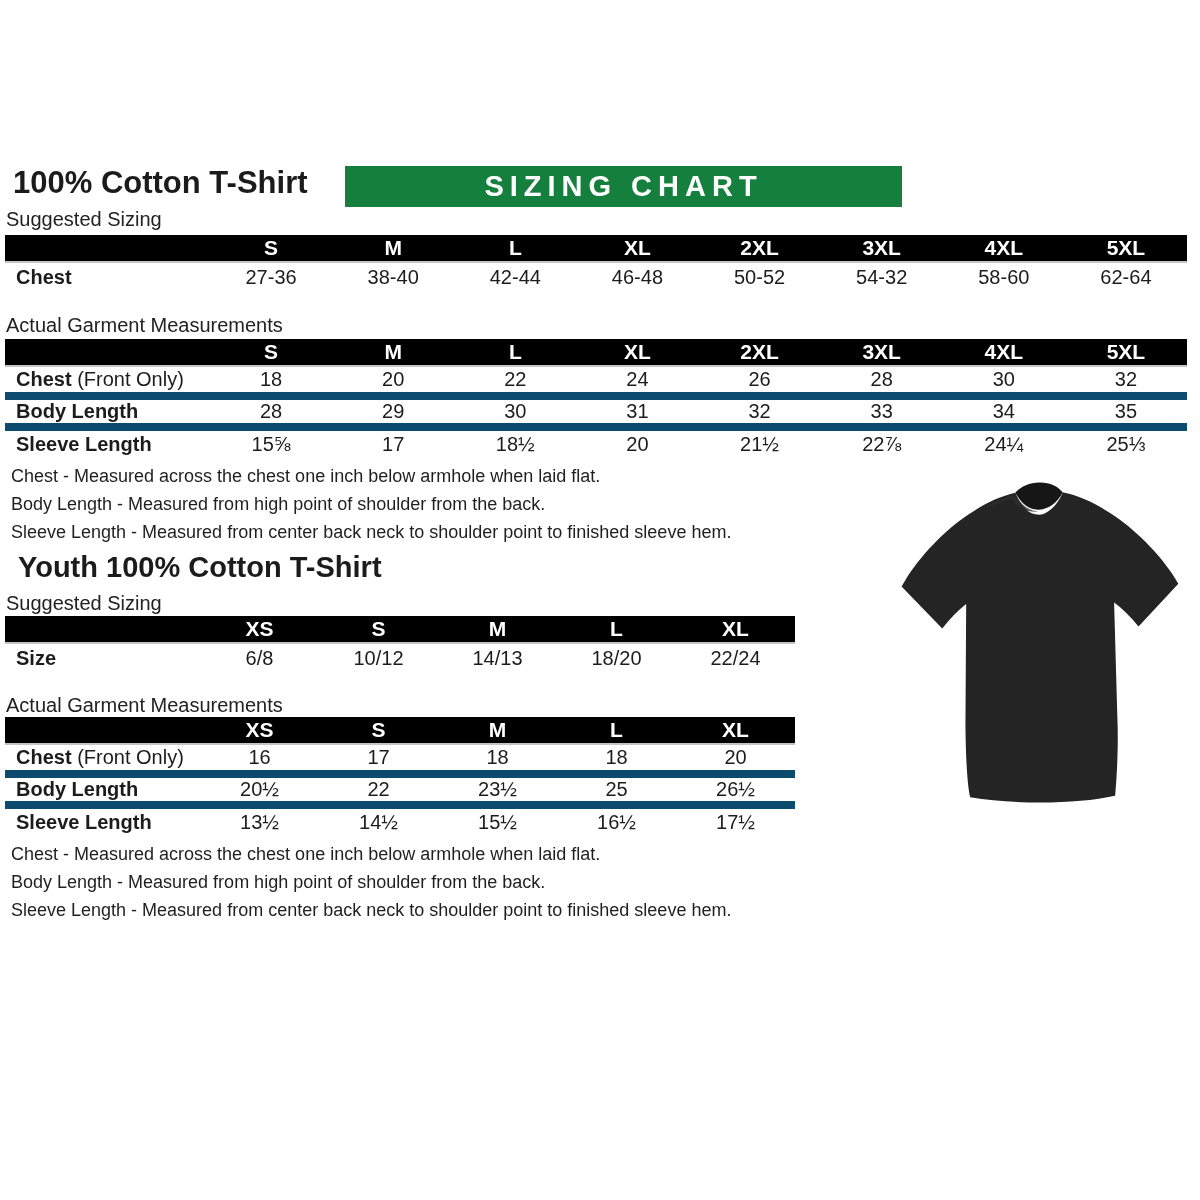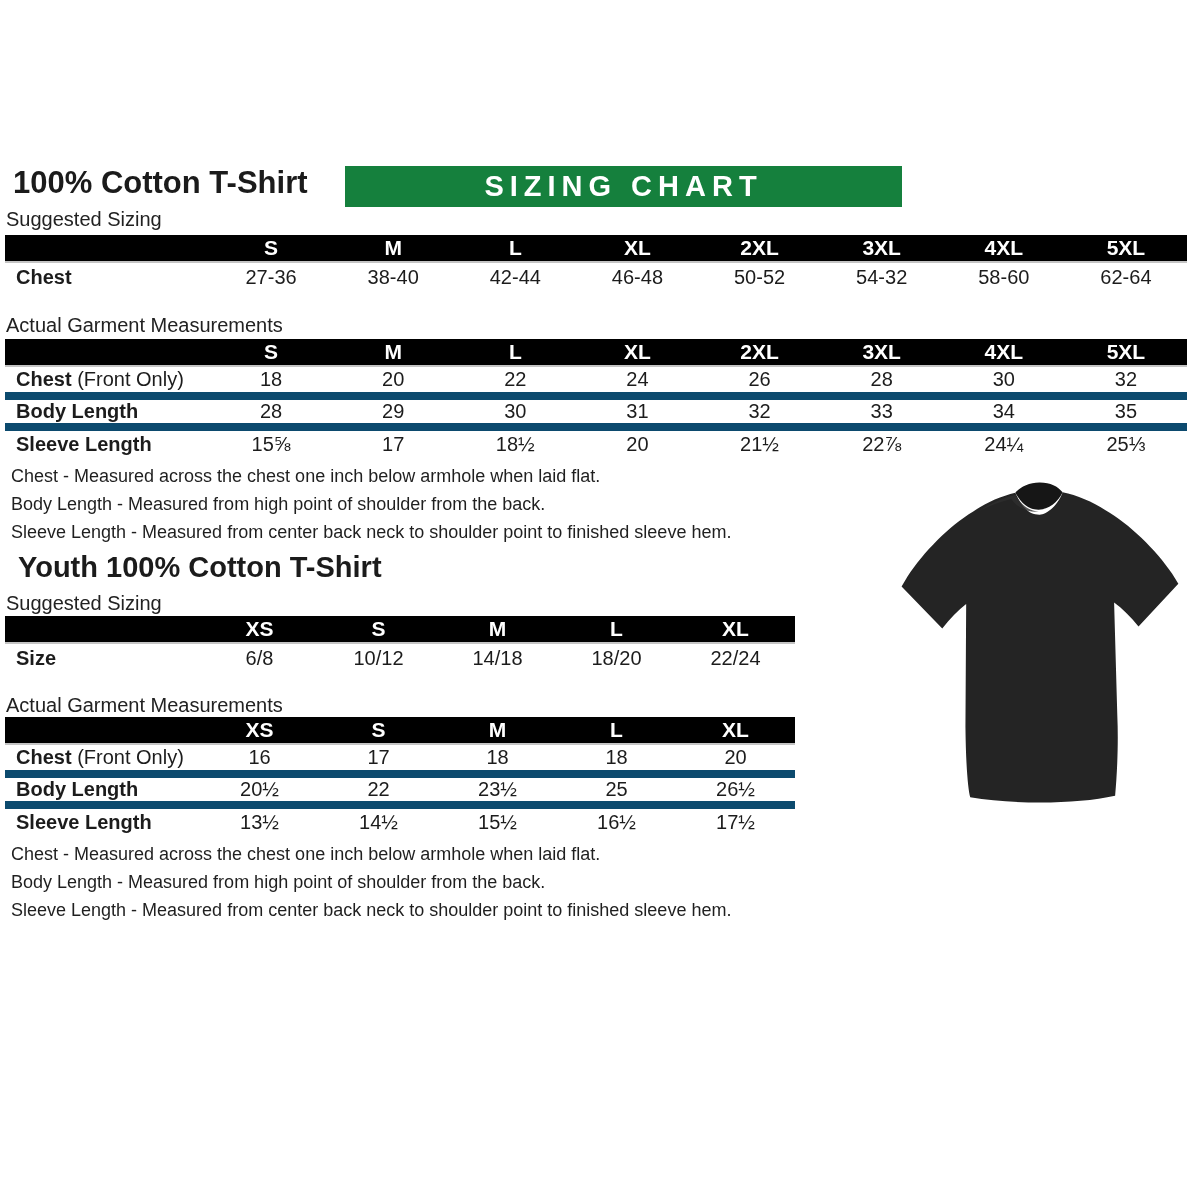--- a/index.html
+++ b/index.html
@@ -176,21 +176,21 @@
           <th>M</th>
           <th>L</th>
           <th>XL</th>
         </tr>
       </thead>
       <tbody>
         <tr>
           <td class="lbl"><b>Size</b></td>
           <td>6/8</td>
           <td>10/12</td>
-          <td>14/18</td>
+          <td>14/13</td>
           <td>18/20</td>
           <td>22/24</td>
         </tr>
       </tbody>
     </table>
 </div>
 
 <div class="abs sec-label" style="left:6px; top:694px;">Actual Garment Measurements</div>
 
 <div class="abs" style="left:5px; top:717px; width:790px;">

